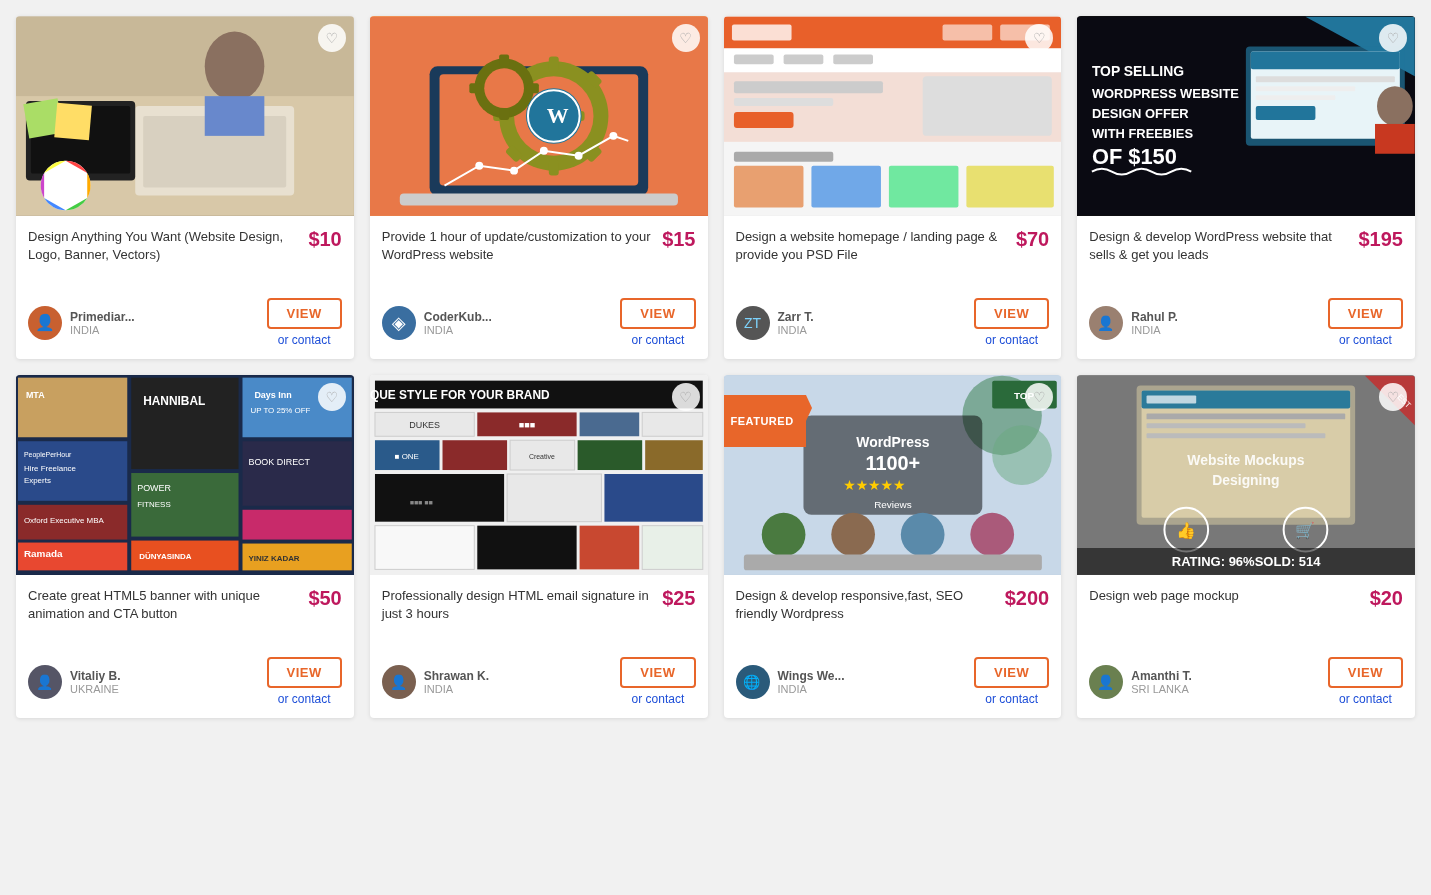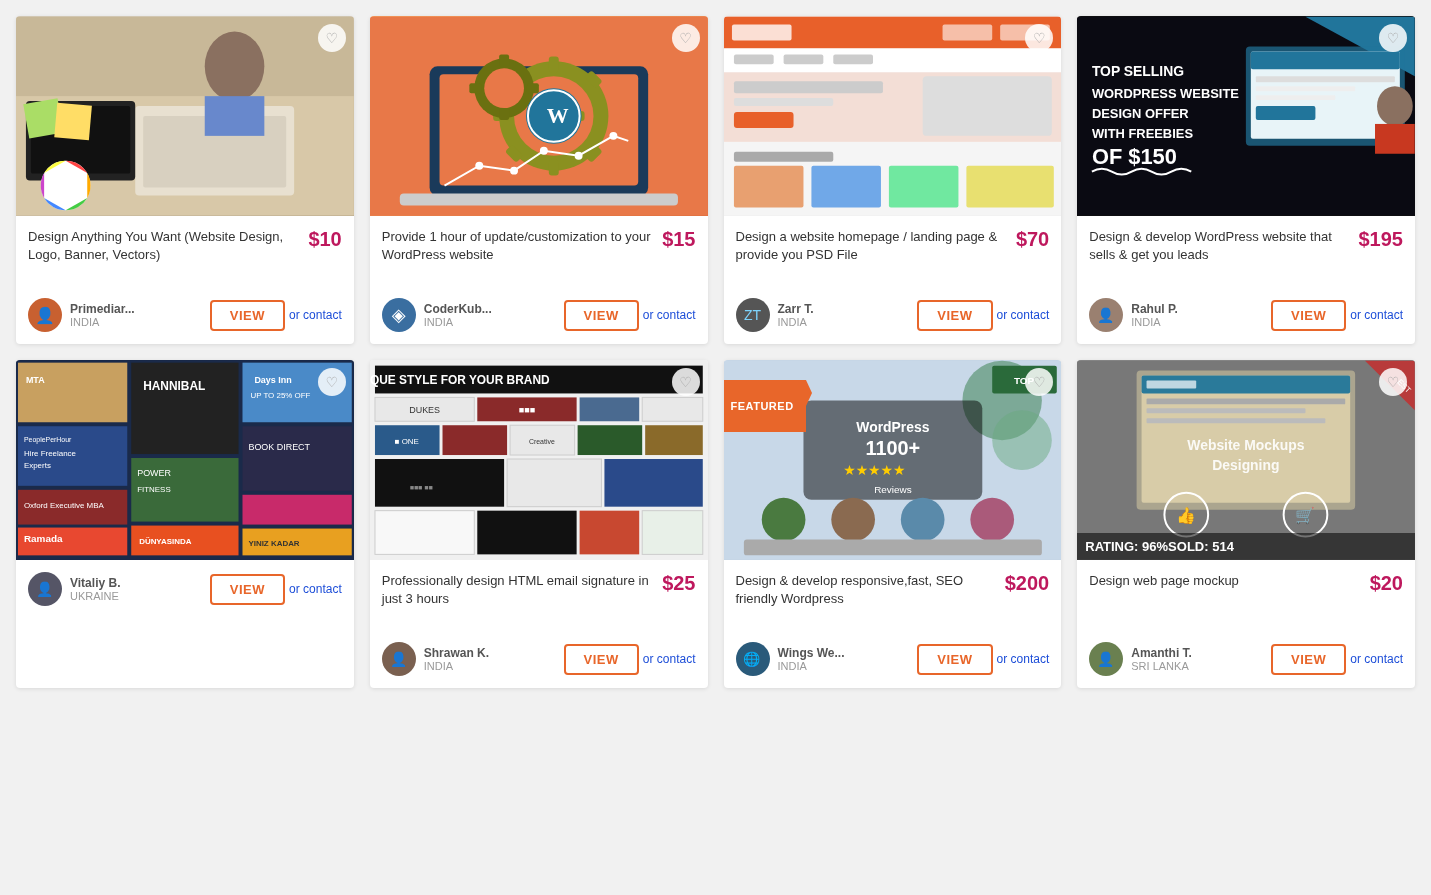--- a/index.html
+++ b/index.html
@@ -98,21 +98,21 @@
       font-size: 12px;
       font-weight: bold;
       color: #555;
     }
     .seller-country {
       font-size: 11px;
       color: #999;
     }
     .action-area {
       display: flex;
-      flex-direction: row;
+      flex-direction: column;
       align-items: center;
       gap: 4px;
     }
     .view-btn {
       border: 2px solid #e8662a;
       color: #e8662a;
       background: #fff;
       padding: 6px 18px;
       font-size: 13px;
       font-weight: bold;
@@ -160,22 +160,22 @@
 
     
     .rating-sold-bar {
       position: absolute;
       bottom: 0;
       left: 0;
       right: 0;
       background: rgba(0,0,0,0.55);
       color: #fff;
       display: flex;
-      justify-content: flex-start;
-      padding: 6px 8px;
+      justify-content: center;
+      padding: 6px 16px;
       font-size: 13px;
       font-weight: bold;
     }
 
     
     .ribbon-container {
       position: absolute;
       top: 0; left: 0; right: 0; bottom: 0;
       overflow: hidden;
       pointer-events: none;
@@ -470,20 +470,24 @@
           <rect x="228" y="66" width="110" height="65" fill="#2a2a4a"></rect>
           <text x="234" y="90" font-size="9" fill="white">BOOK DIRECT</text>
           <rect x="228" y="135" width="110" height="30" fill="#c82a6a"></rect>
           <rect x="228" y="169" width="110" height="27" fill="#e8a020"></rect>
           <text x="234" y="187" font-size="8" font-weight="bold" fill="#333">YINIZ KADAR</text>
         </svg>
       </div>
       <button class="heart-btn">♡</button>
     </div>
     <div class="card-body">
+      <div class="card-info-row">
+        <span class="card-title">Create great HTML5 banner with unique animation and CTA button</span>
+        <span class="card-price">$50</span>
+      </div>
       <div class="card-footer">
         <div class="seller-info">
           <div class="seller-avatar" style="background:#556;color:#fff;font-size:14px;">👤</div>
           <div>
             <div class="seller-name">Vitaliy B.</div>
             <div class="seller-country">UKRAINE</div>
           </div>
         </div>
         <div class="action-area">
           <button class="view-btn">VIEW</button>

